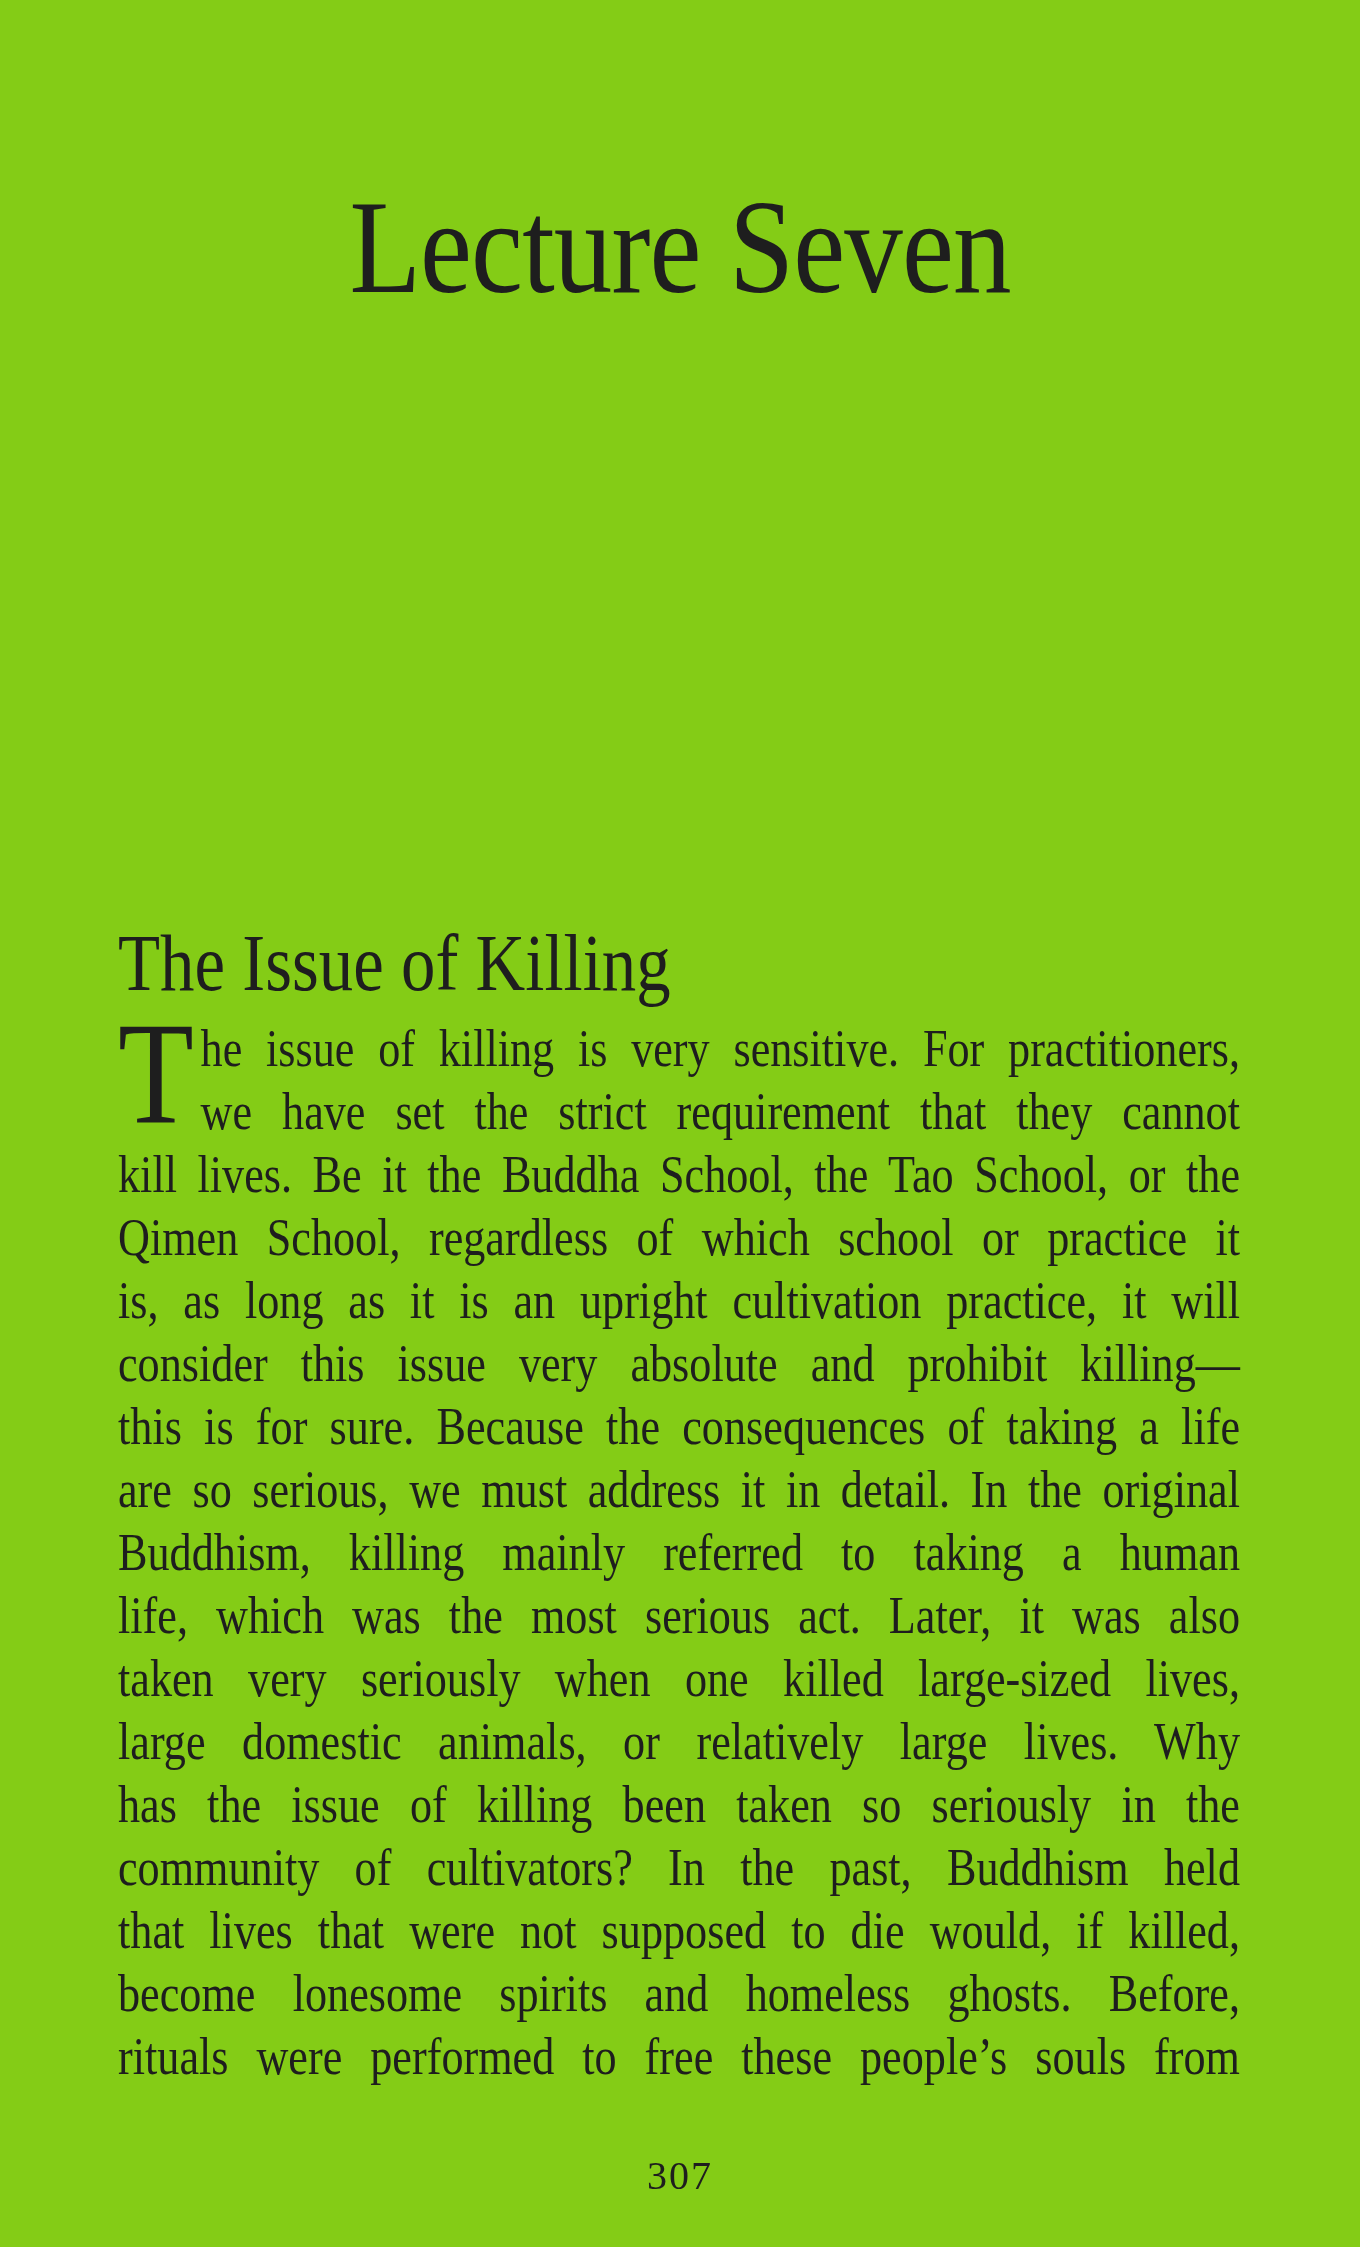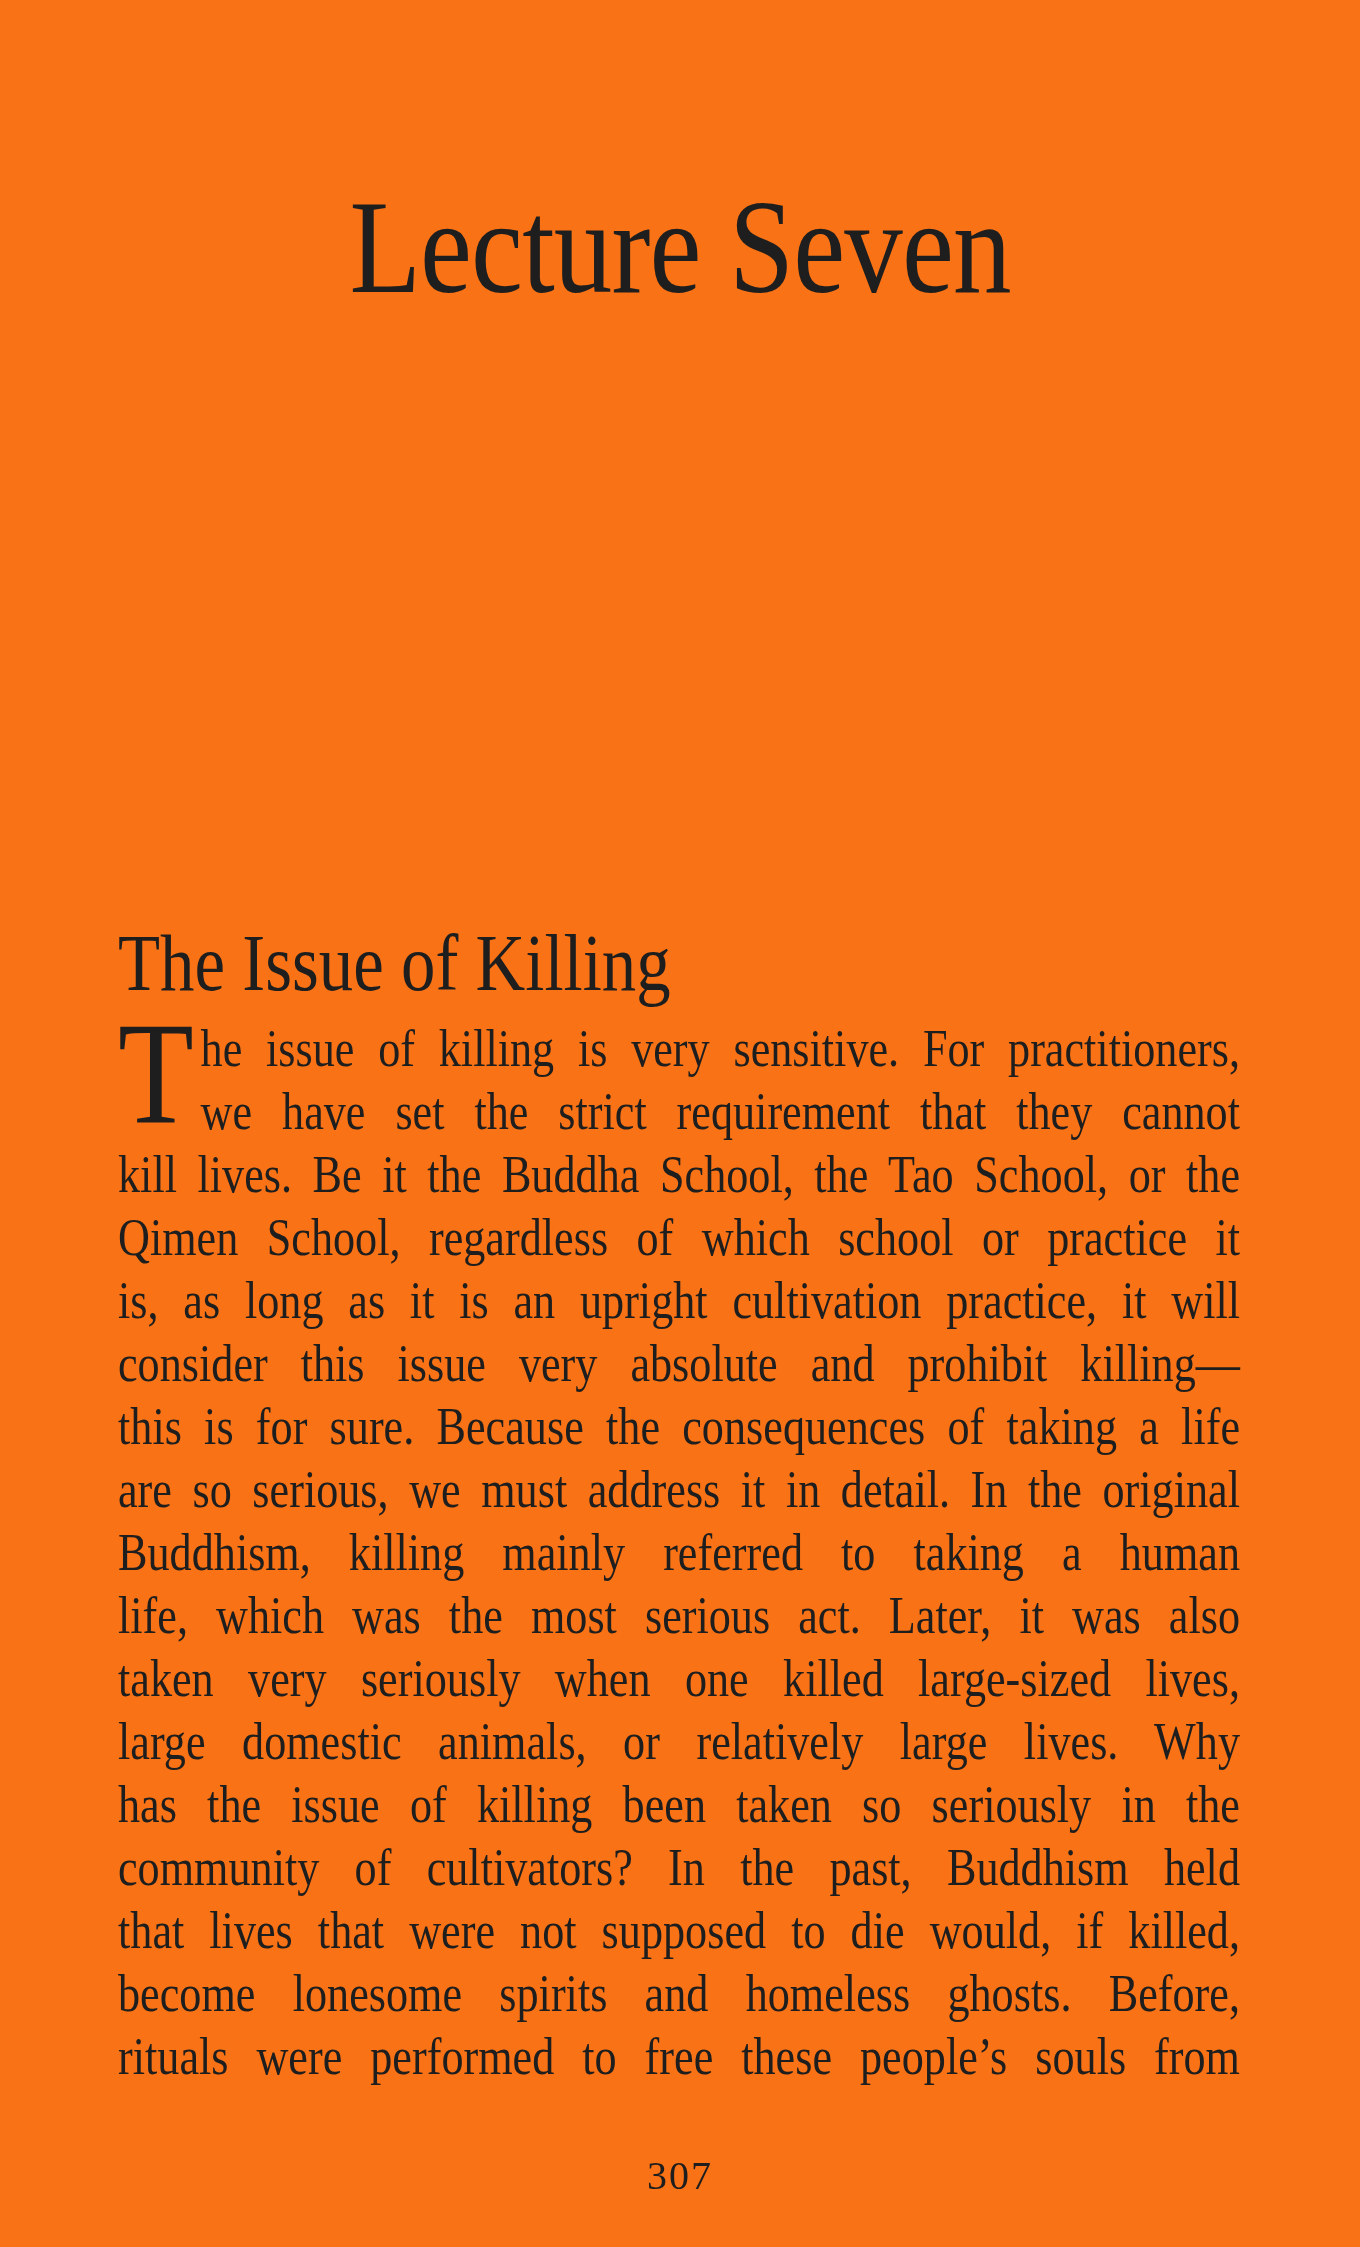--- a/index.html
+++ b/index.html
@@ -4,21 +4,21 @@
 <style>
   html, body {
     margin: 0;
     padding: 0;
     background: #ffffff;
   }
   .page {
     position: relative;
     width: 1360px;
     height: 2247px;
-    background: #f97316;
+    background: #84cc16;
     overflow: hidden;
     font-family: "Liberation Serif", "DejaVu Serif", serif;
     color: #1e1e1e;
   }
   .chapter-title {
     position: absolute;
     top: 92px;
     left: 0;
     width: 1360px;
     text-align: center;

